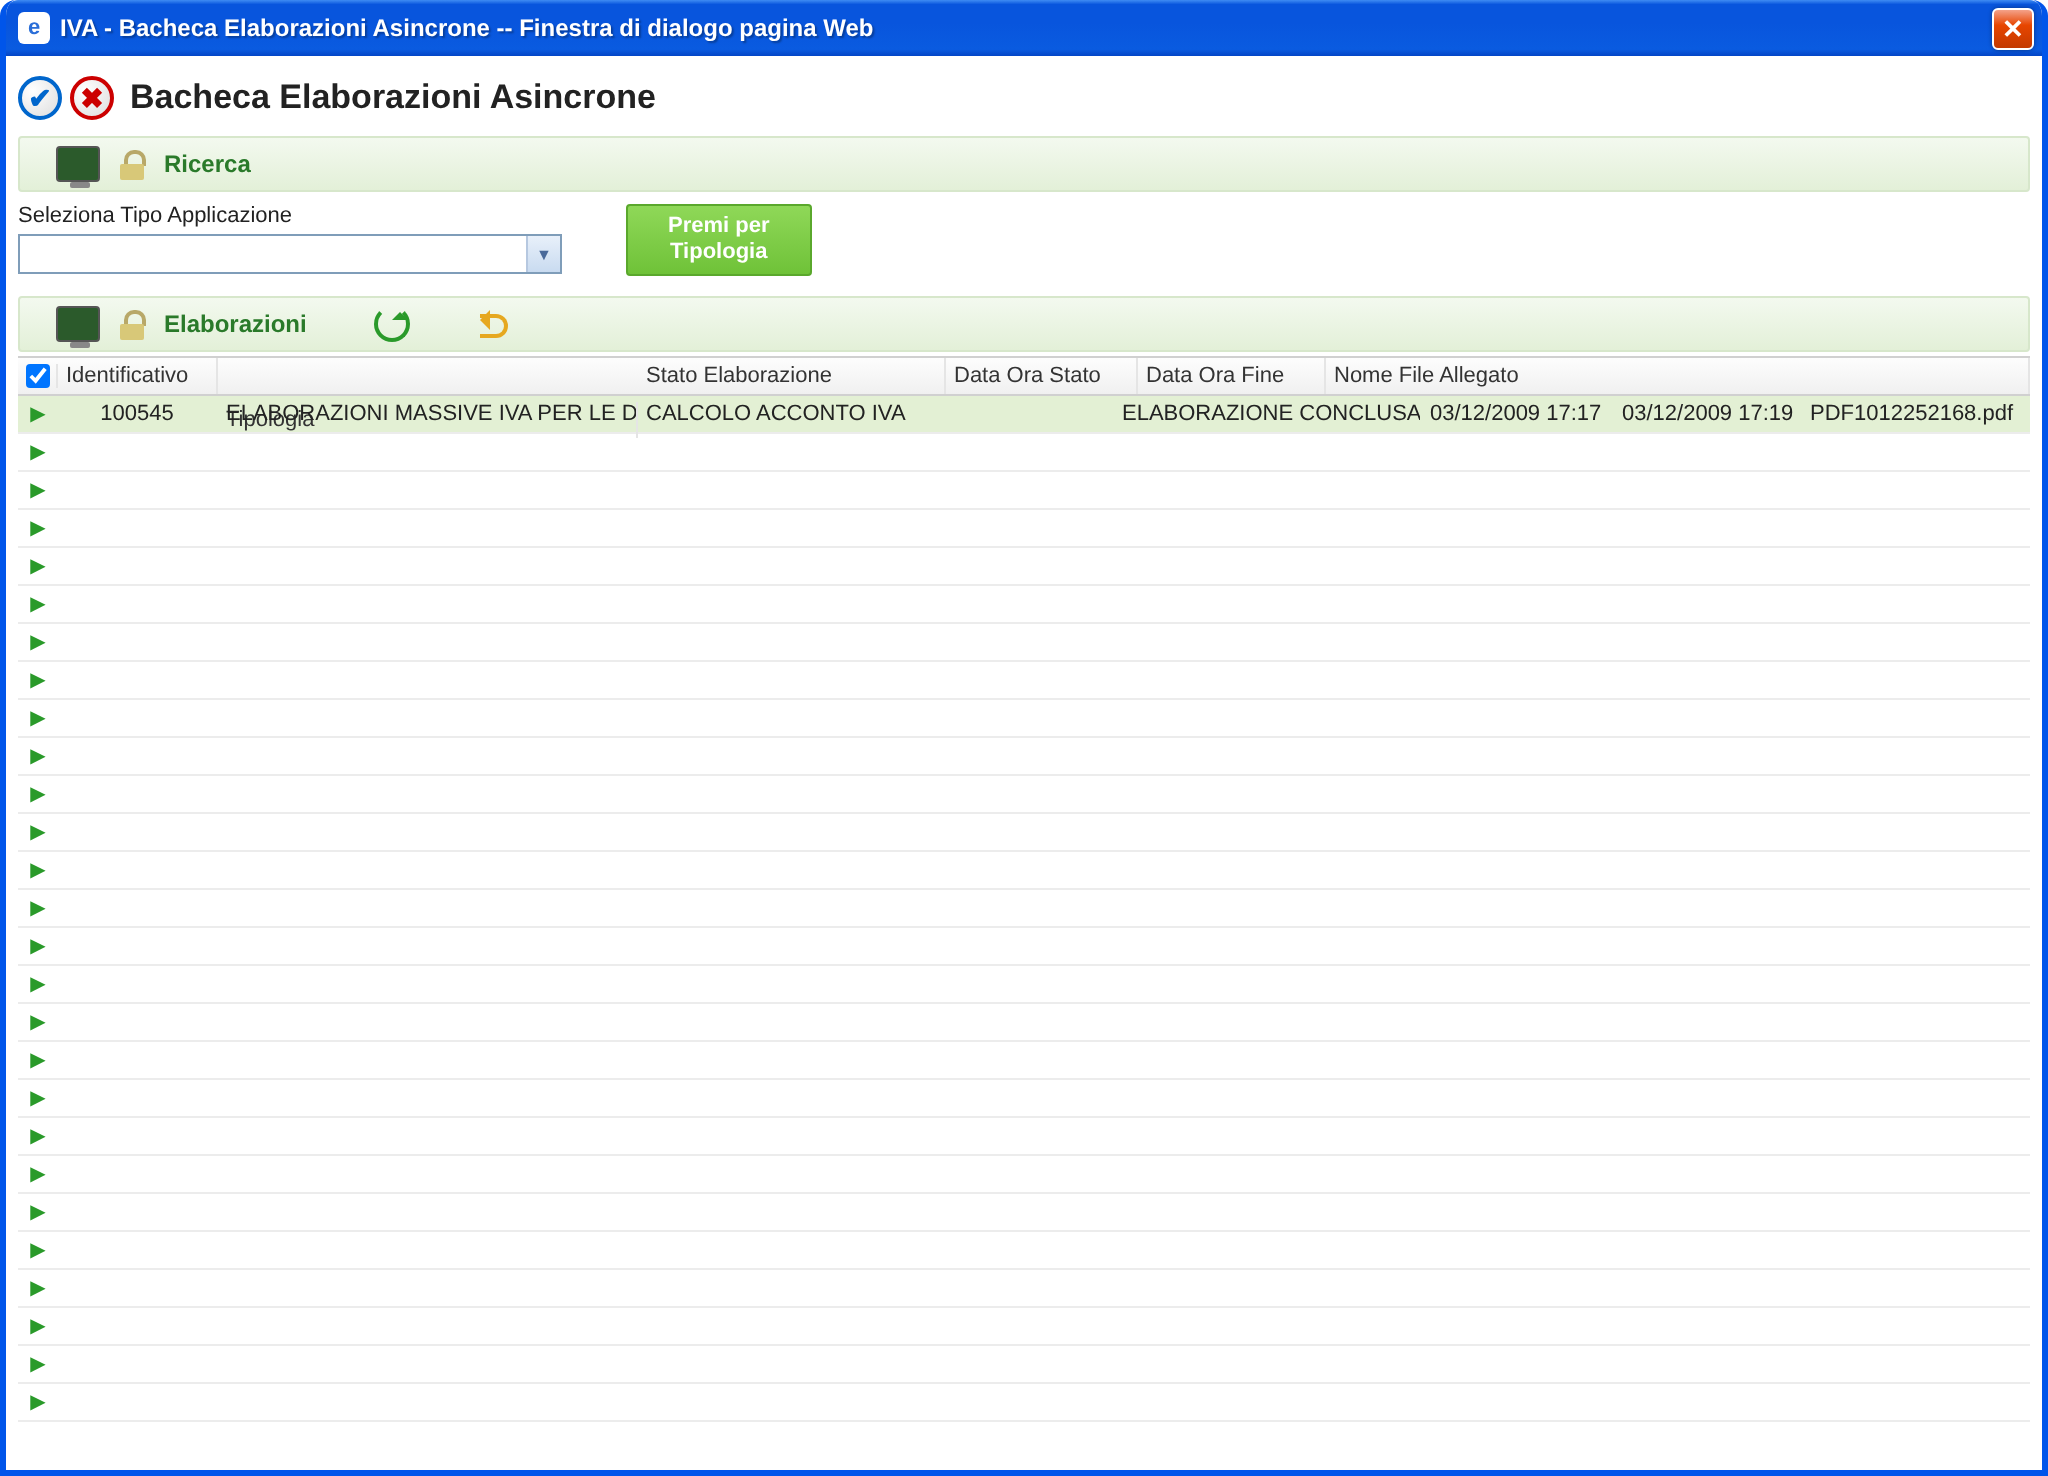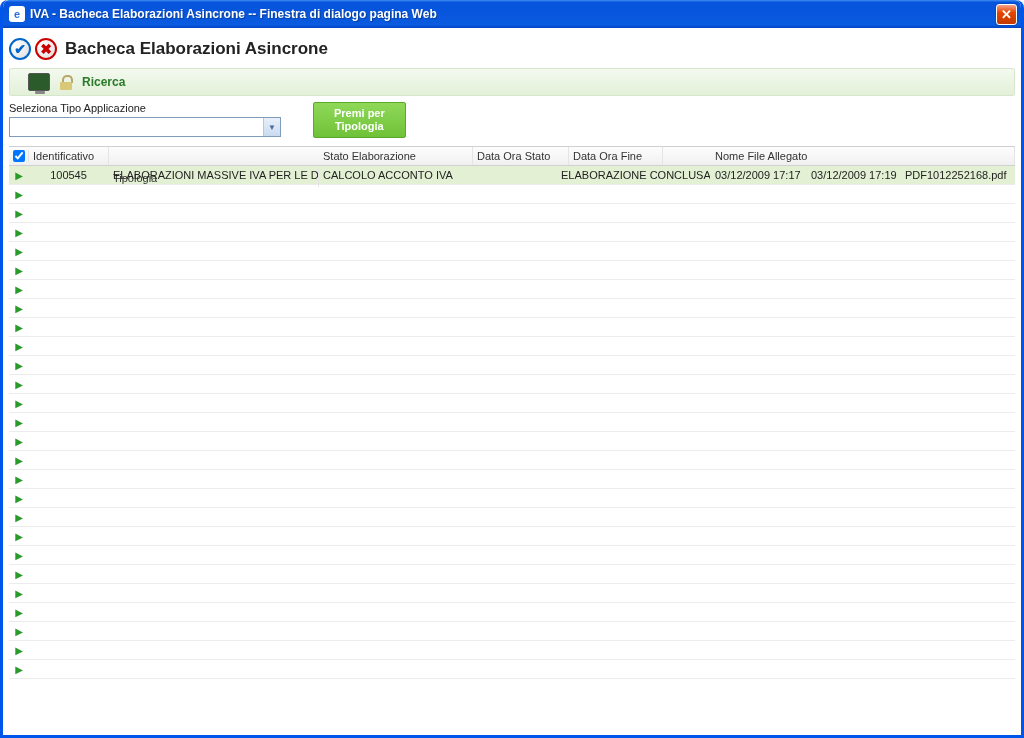--- a/index.html
+++ b/index.html
@@ -153,21 +153,21 @@
   }
   .chk-col{width:20px;display:flex;align-items:center;justify-content:center;border-right:1px solid #e5e5e5;}
   .chk-col input{width:12px;height:12px;}
   .col{padding:3px 4px;border-right:1px solid #e5e5e5;color:#333;font-size:11px;overflow:hidden;white-space:nowrap;}
   .col.id{width:80px;text-align:left;}
   .col.tip{width:210px;margin-top:44px;}
   .col.elab{width:238px;}
   .col.stato{width:154px;}
   .col.inizio{width:96px;}
   .col.fine{width:94px;}
-  .col.file{flex:1;margin-left:48px;}
+  .col.file{flex:1;}
   .tbody{}
   .trow{display:flex;align-items:stretch;height:19px;border-bottom:1px solid #ececec;}
   .trow.first{background:#e3f0d4;}
   .row-arrow{width:20px;display:flex;align-items:center;justify-content:center;color:#2a9a2a;font-size:10px;cursor:pointer;}
   .tcell{padding:3px 4px;border-right:1px solid transparent;color:#222;font-size:11px;overflow:hidden;white-space:nowrap;}
   .tcell.id{width:80px;text-align:center;}
   .tcell.tip{width:210px;}
   .tcell.elab{width:238px;}
   .tcell.stato{width:154px;}
   .tcell.inizio{width:96px;}
@@ -207,20 +207,29 @@
             <div class="dd-btn">▼</div>
           </div>
         </div>
         <div class="search-btn">
           <div>Premi per</div>
           <div>Tipologia</div>
         </div>
       </div>
     </div>
 
+    <div class="section-bar">
+      <div class="monitor-icon"></div>
+      <div class="lock-icon"></div>
+      <div class="label">Elaborazioni</div>
+      <div style="width:18px"></div>
+      <div class="refresh-icon"></div>
+      <div style="width:14px"></div>
+      <div class="undo-icon"></div>
+    </div>
 
     <div class="table-wrap">
       <div class="thead-row">
         <div class="chk-col">
           <input type="checkbox" checked="" style="">
         </div>
         <div class="col id">Identificativo</div>
         <div class="col tip">Tipologia</div>
         <div class="col stato">Stato Elaborazione</div>
         <div class="col inizio">Data Ora Stato</div>

